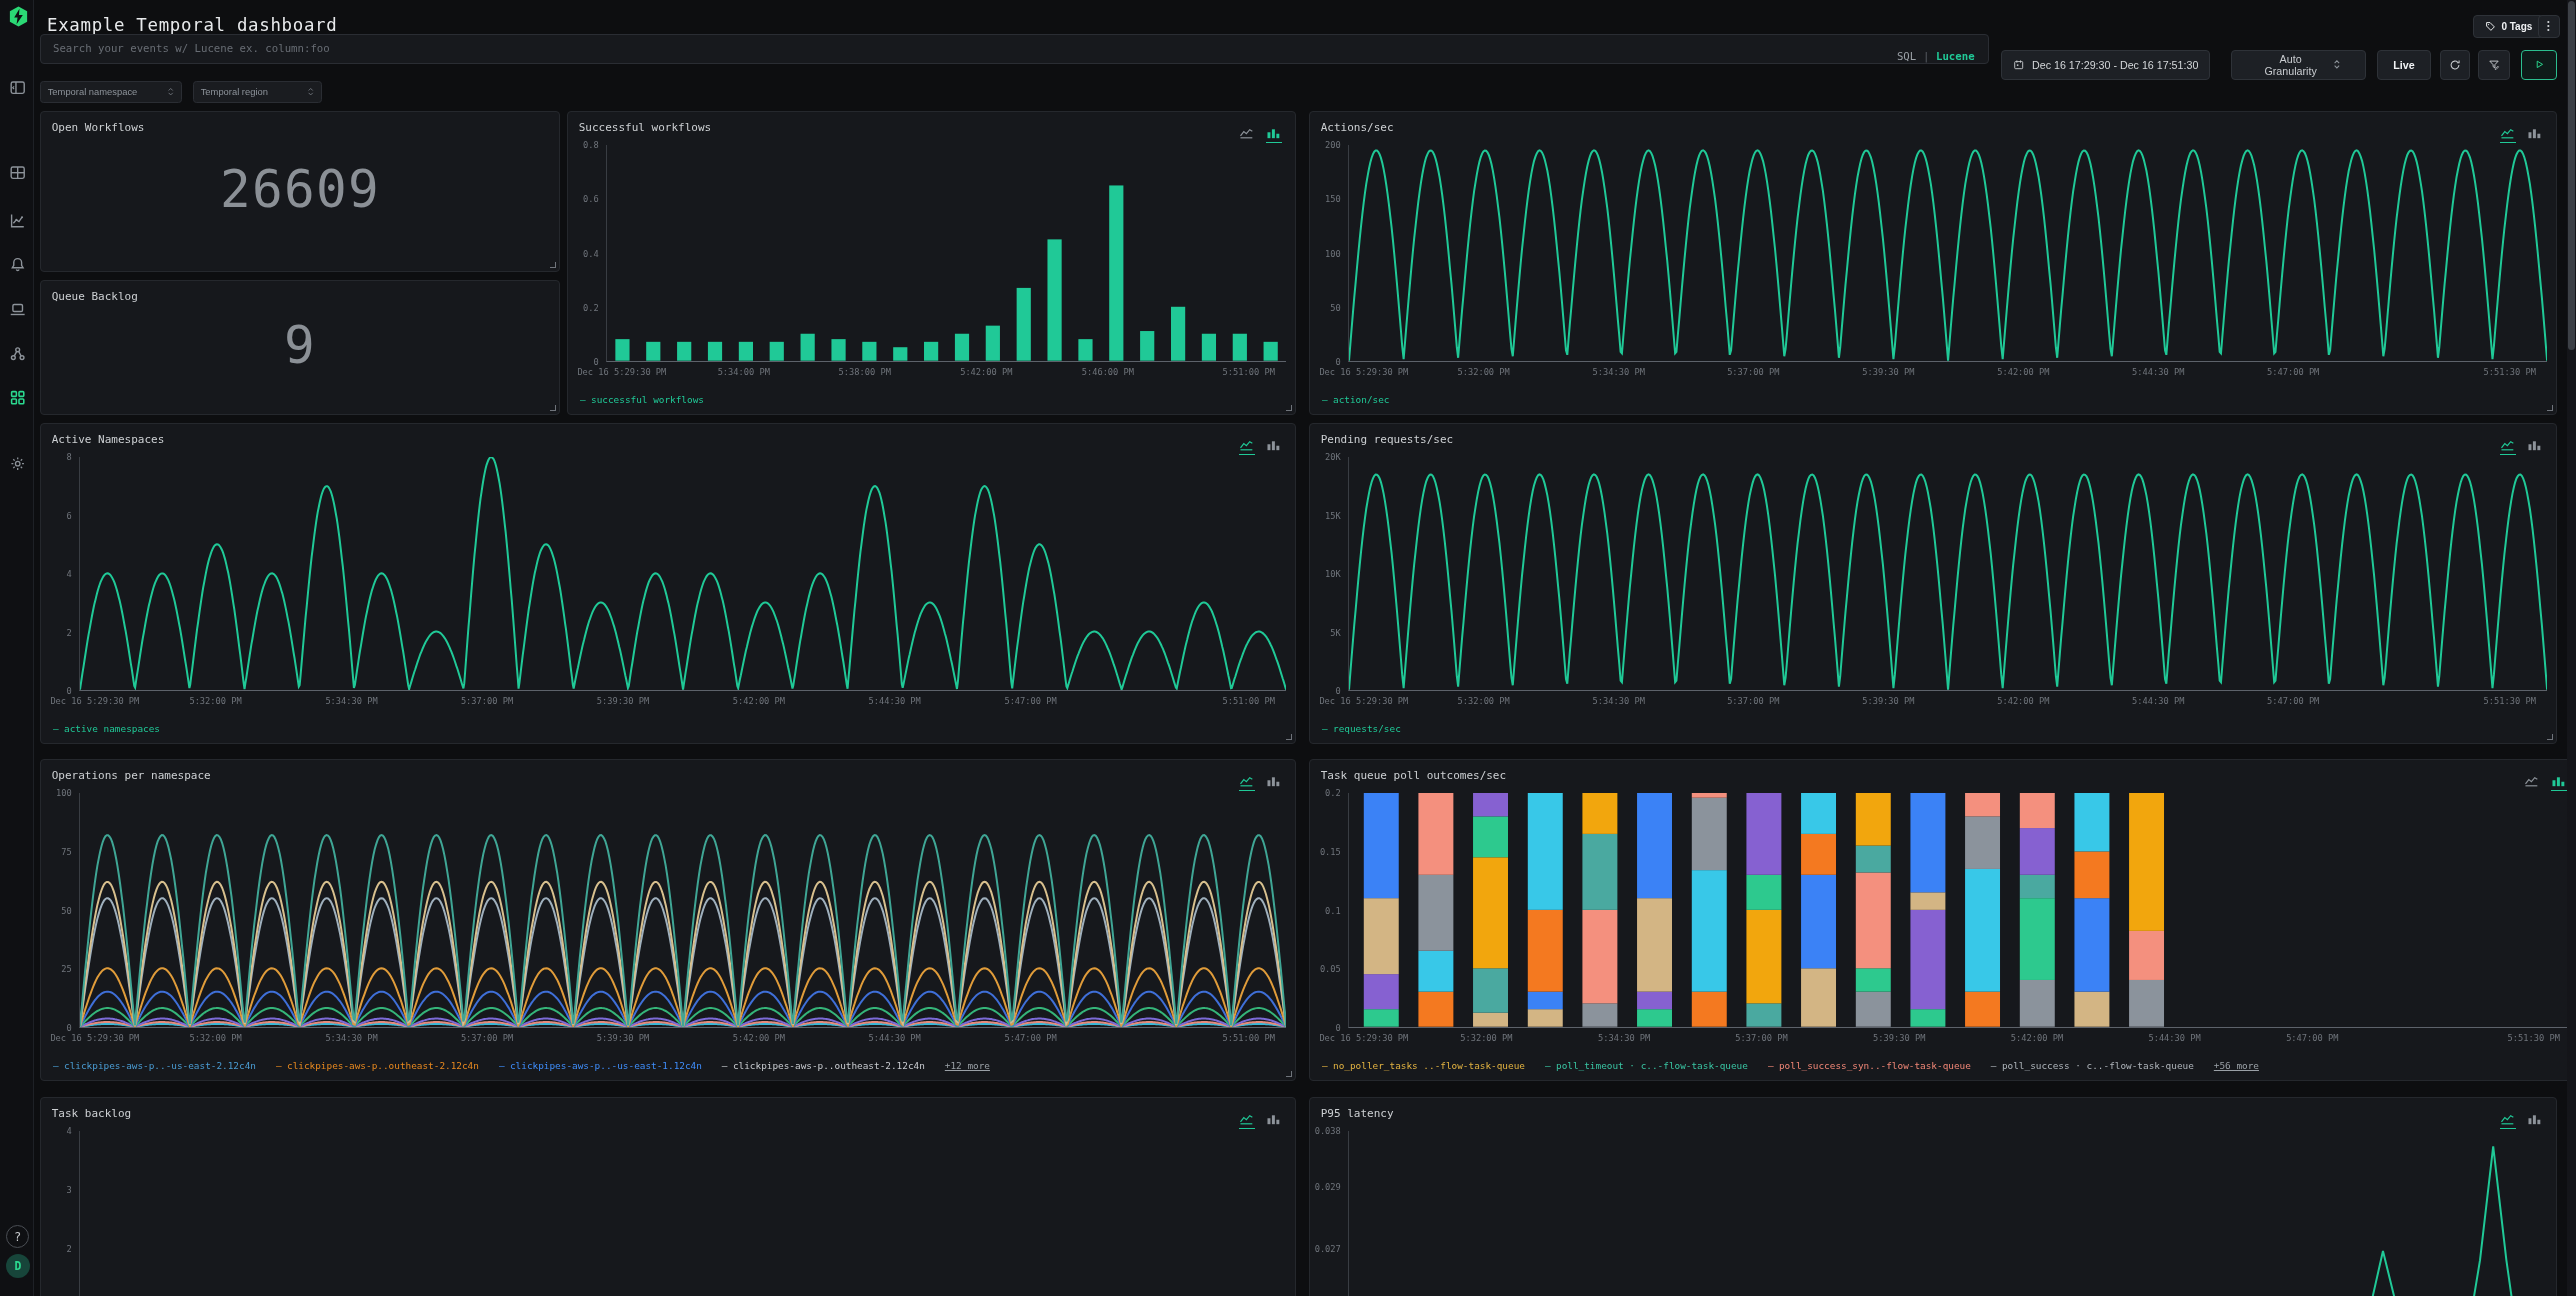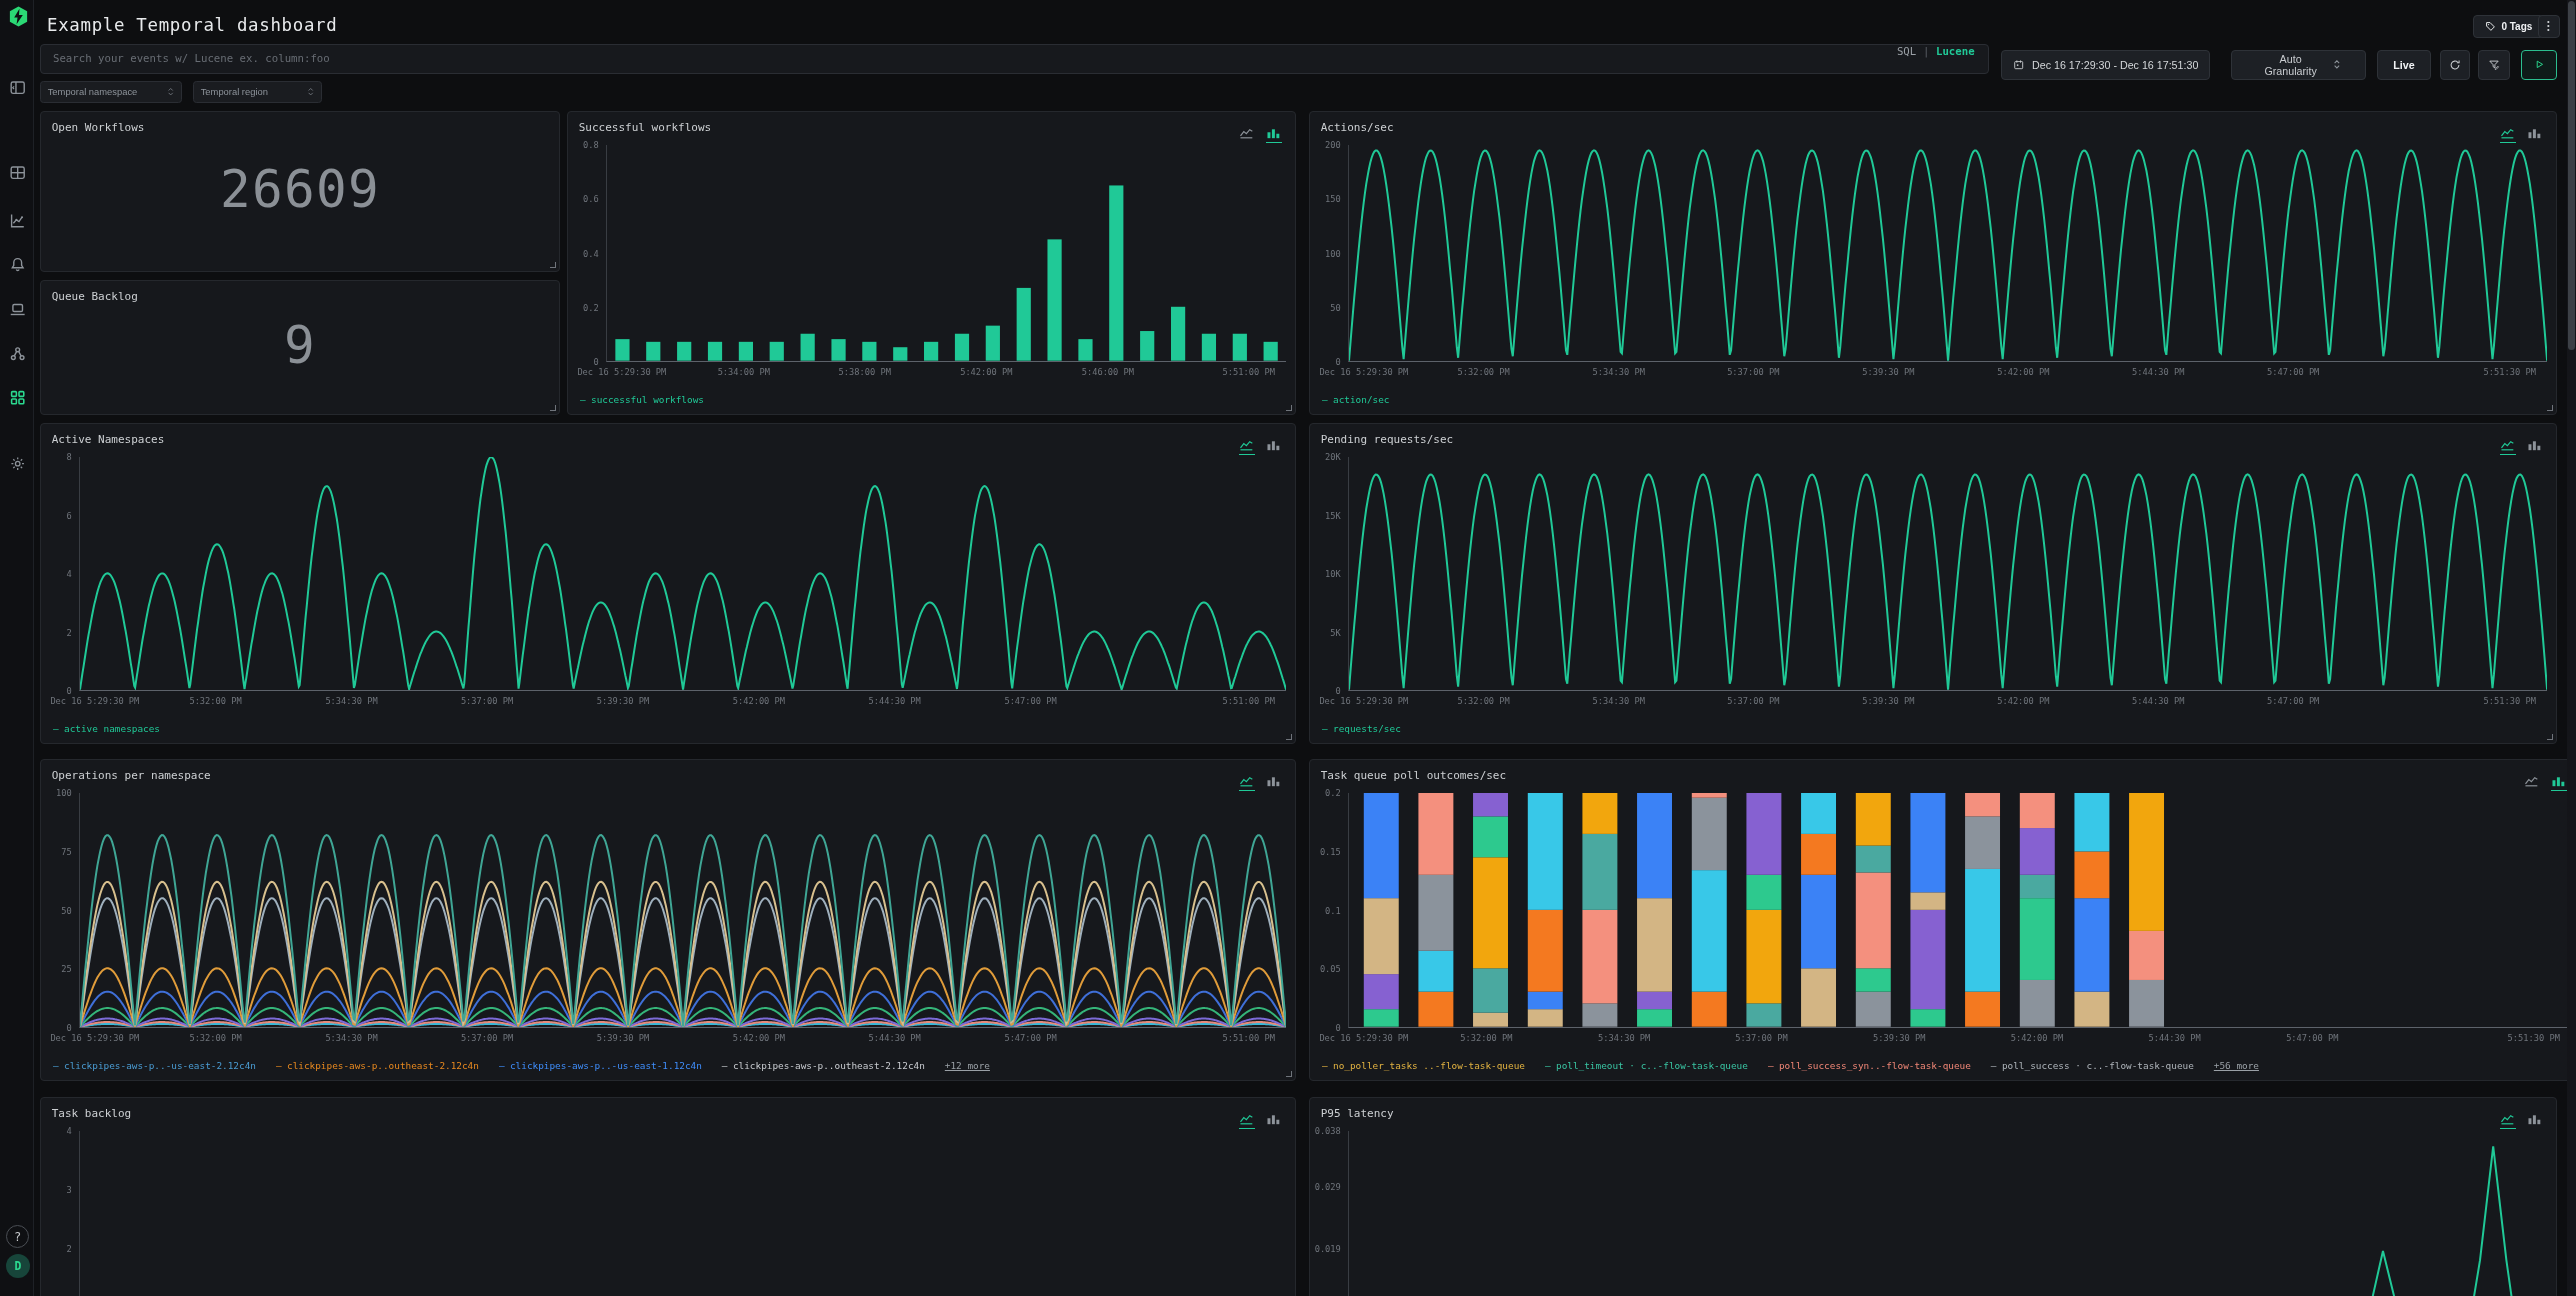--- a/index.html
+++ b/index.html
@@ -20,22 +20,22 @@
 
   
   .page-title { position:absolute; left:47px; top:14.8px; font-size:17.4px; font-weight:500; color:#e8eaec; letter-spacing:0.7px; }
   .tags-btn { position:absolute; left:2473px; top:14.8px; height:23px; padding:0 10.7px; background:#1d2025;
     border:0.7px solid #2e3238; border-radius:4px; display:flex; align-items:center; gap:6px; font-size:10px;
     font-weight:bold; color:#f0f2f4; cursor:pointer; }
   .kebab-btn { position:absolute; left:2538px; top:14.8px; width:21.5px; height:23px; background:#1d2025;
     border:0.7px solid #2e3238; border-radius:4px; display:flex; align-items:center; justify-content:center; cursor:pointer; }
 
   
-  .search-wrap { position:absolute; left:40px; top:44px; width:1949px; height:29.5px; background:#17191d;
-    border:0.7px solid #2a2d33; border-radius:4px; display:flex; align-items:flex-start; }
+  .search-wrap { position:absolute; left:40px; top:34px; width:1949px; height:29.5px; background:#17191d;
+    border:0.7px solid #2a2d33; border-radius:4px; display:flex; align-items:flex-end; }
   .search-input { flex:1; height:100%; background:transparent; border:none; outline:none; color:#d4d7da;
     font-family:inherit; font-size:10.7px; padding:0 12px; }
   .search-input::placeholder { color:#686d74; }
   .lang-toggle { display:flex; align-items:center; gap:6.7px; padding-right:13.4px; font-size:10.7px; cursor:pointer; }
   .lang-sql { color:#9aa0a6; } .lang-div { color:#5a5f66; } .lang-lucene { color:#20c997; font-weight:bold; }
   .tool-btn { position:absolute; top:50px; height:29.5px; background:#1d2025; border:0.7px solid #2e3238;
     border-radius:4px; display:flex; align-items:center; justify-content:center; gap:8px; font-size:10.7px;
     color:#d4d7da; cursor:pointer; }
   .date-btn { left:2001px; width:209px; }
   .gran-btn { left:2231px; width:135px; justify-content:space-between; padding:0 24px; color:#c9ccd0; }
@@ -653,21 +653,21 @@
       <span class="ptool"><svg viewBox="0 0 20 16" fill="currentColor">
           <rect x="2" y="7" width="4" height="8"></rect>
           <rect x="8" y="3" width="4" height="12"></rect>
           <rect x="14" y="9" width="4" height="6"></rect>
         </svg></span>
     </div>
     <div class="chart-wrap">
       <div class="ylab">
         <span class="ytick" style="top: 0%;">0.038</span>
         <span class="ytick" style="top: 23.6842%;">0.029</span>
-        <span class="ytick" style="top: 50%;">0.019</span>
+        <span class="ytick" style="top: 50%;">0.027</span>
       </div>
       <div class="plot">
         <svg viewBox="0 0 1000 400" preserveAspectRatio="none">
           <polyline points="0.0,400.0 44.0,395.8 50.0,357.9 56.0,395.8 400.0,397.9 840.0,396.8 852.0,305.3 863.0,205.3 875.0,305.3 888.0,395.8 930.0,394.7 944.0,221.1 955.0,26.3 966.0,221.1 978.0,394.7 1000.0,396.8" fill="none" stroke="#20c997" stroke-width="2" vector-effect="non-scaling-stroke"></polyline>
         </svg>
       </div>
     </div>
   </div>
 
 <div class="scrollbar">

